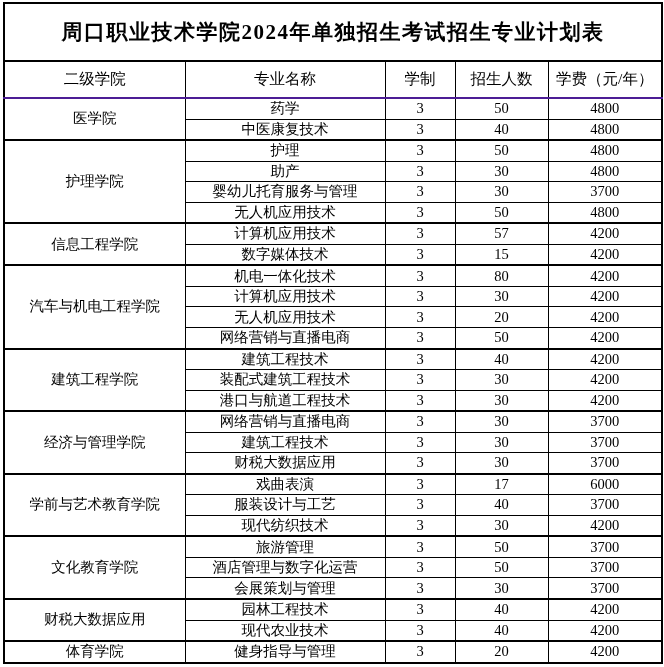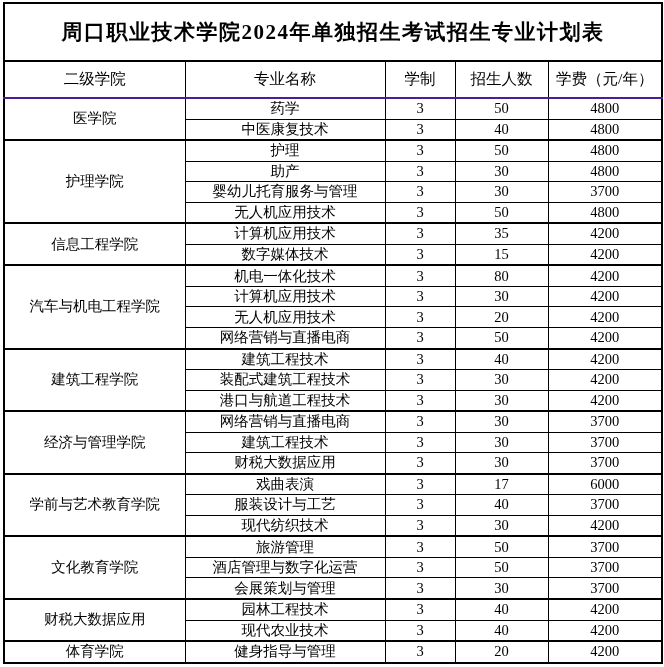--- a/index.html
+++ b/index.html
@@ -121,21 +121,21 @@
         <tr>
           <td>无人机应用技术</td>
           <td>3</td>
           <td>50</td>
           <td>4800</td>
         </tr>
         <tr class="group-start">
           <td rowspan="2" class="college-cell">信息工程学院</td>
           <td>计算机应用技术</td>
           <td>3</td>
-          <td>35</td>
+          <td>57</td>
           <td>4200</td>
         </tr>
         <tr>
           <td>数字媒体技术</td>
           <td>3</td>
           <td>15</td>
           <td>4200</td>
         </tr>
         <tr class="group-start">
           <td rowspan="4" class="college-cell">汽车与机电工程学院</td>

